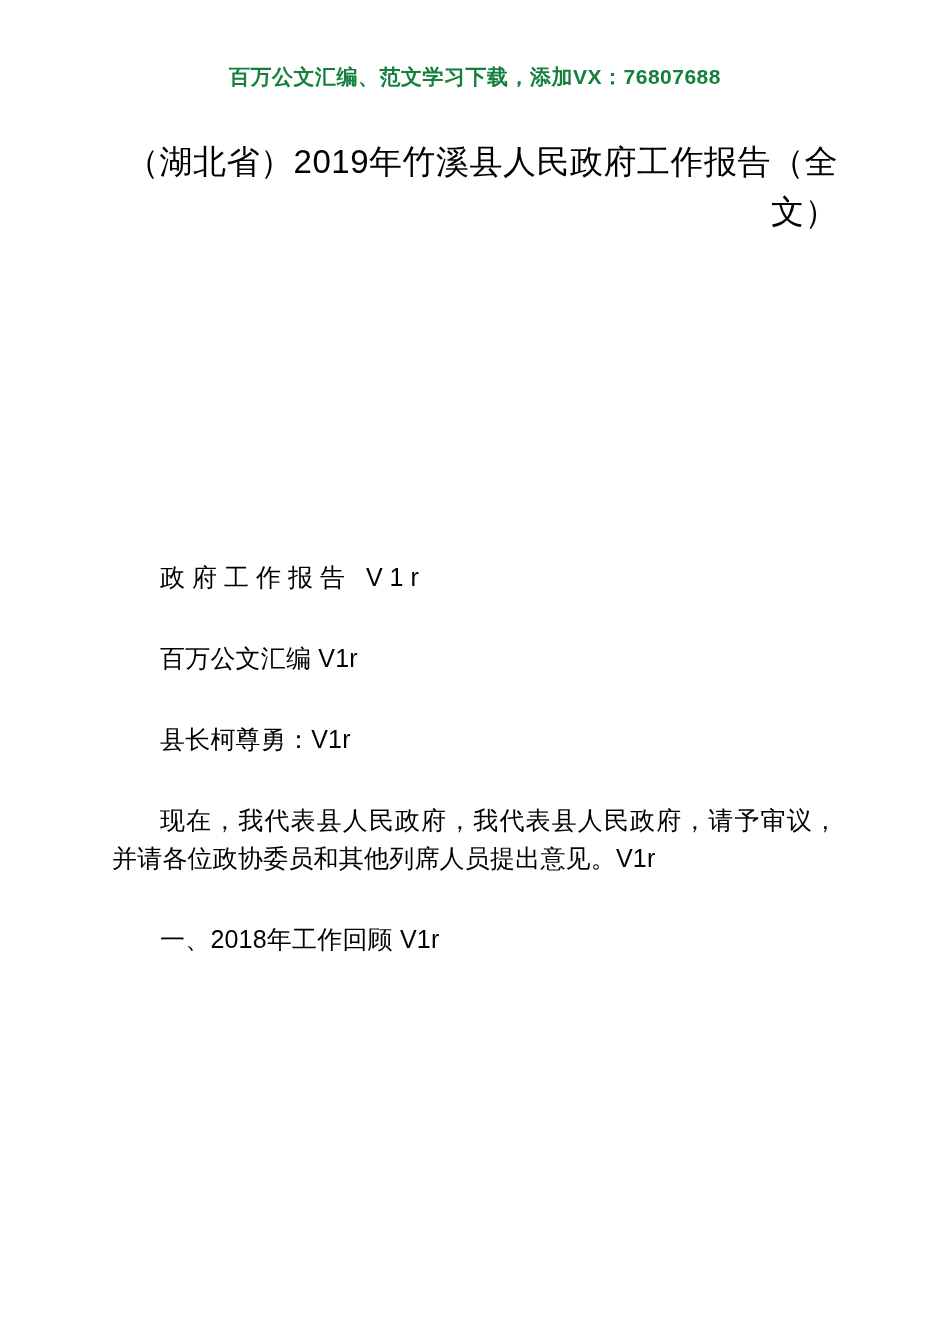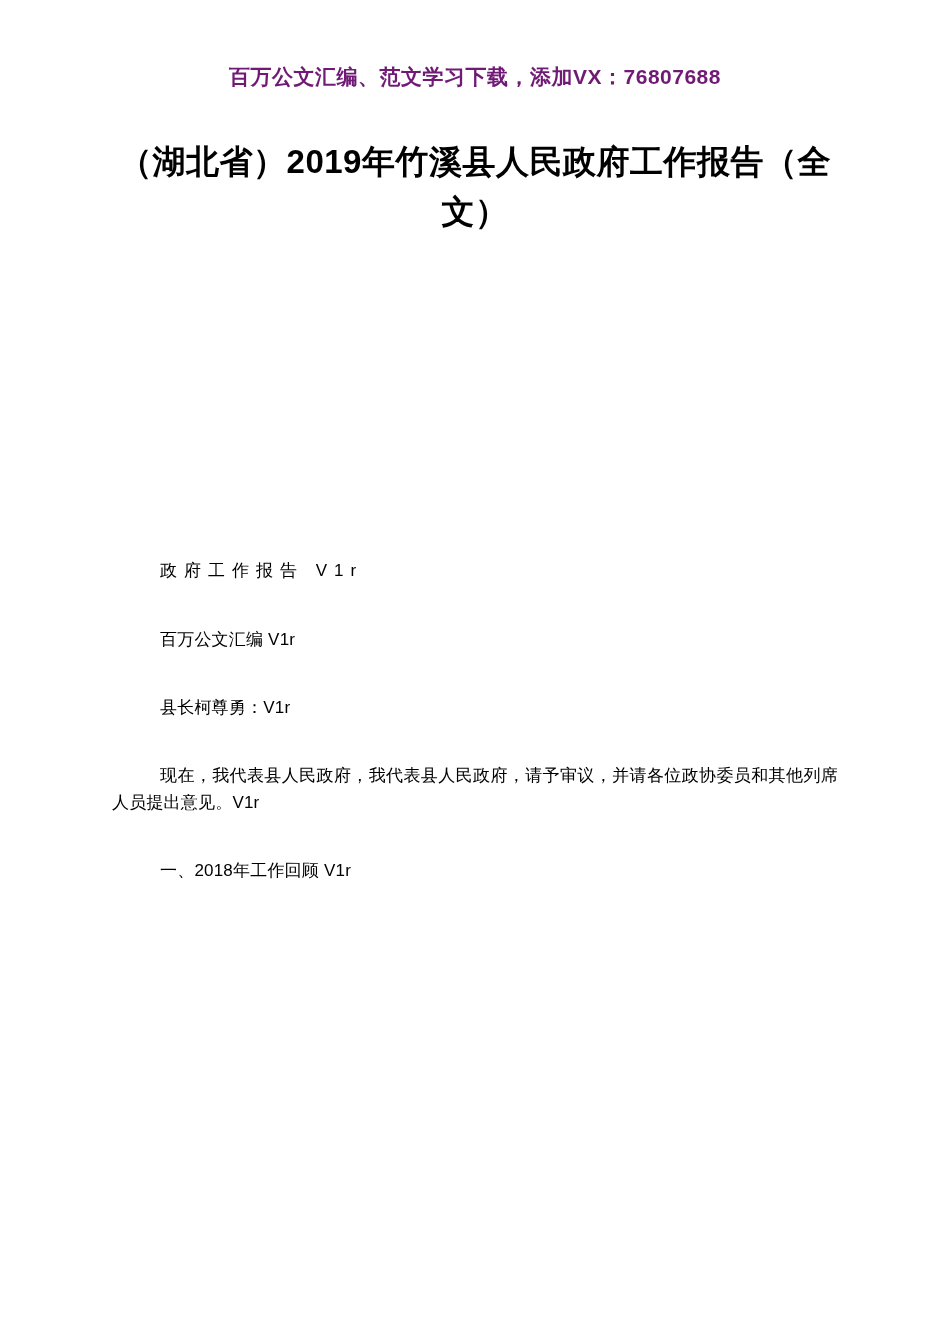--- a/index.html
+++ b/index.html
@@ -18,40 +18,40 @@
   .page {
     width: 950px;
     height: 1344px;
     box-sizing: border-box;
     padding: 0 112px;
     position: relative;
   }
   .promo-banner {
     margin-top: 64px;
     text-align: center;
-    color: #701a75;
+    color: #15803d;
     font-size: 21px;
     font-weight: 600;
     letter-spacing: 0.5px;
     line-height: 1.2;
     white-space: nowrap;
   }
   .doc-title {
     margin-top: 48px;
-    text-align: center;
+    text-align: right;
     font-size: 33px;
-    font-weight: bold;
+    font-weight: normal;
     line-height: 1.5;
     letter-spacing: 0.5px;
   }
   .spacer-block {
     height: 300px;
   }
   .body-para {
-    font-size: 17px;
+    font-size: 25px;
     line-height: 1.55;
     margin: 0 0 42px 0;
     text-indent: 48px;
     text-align: justify;
     letter-spacing: 0.2px;
   }
   .body-para.wide-space {
     letter-spacing: 7px;
   }
   .first-para {

